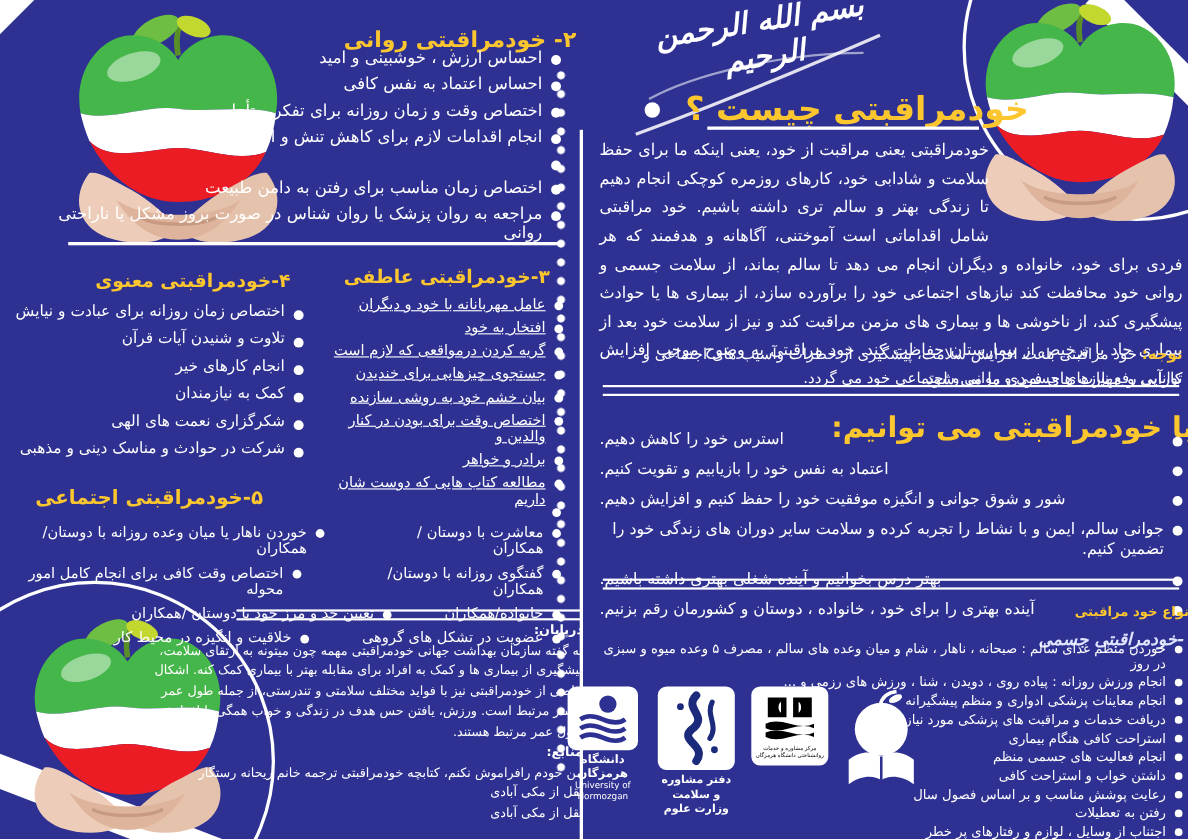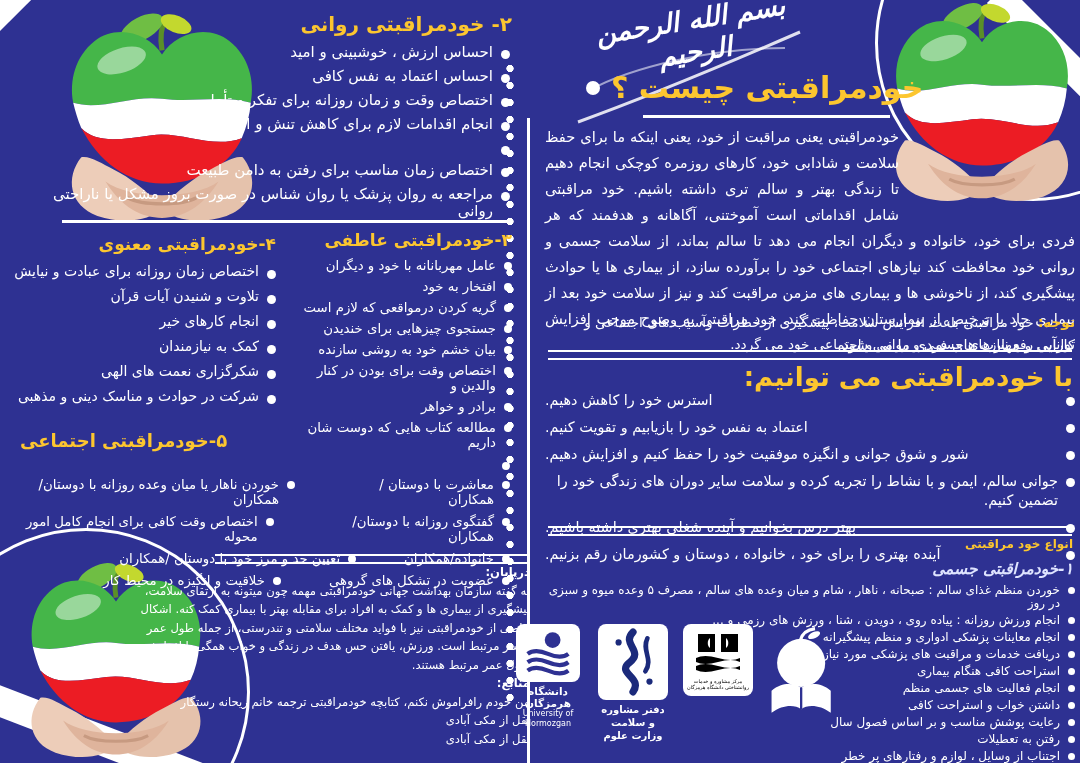--- a/index.html
+++ b/index.html
@@ -1,20 +1,20 @@
 <!DOCTYPE html>
 <html lang="fa"><head>
 <meta charset="utf-8">
 <style>
   html,body{margin:0;padding:0;}
   body{width:1080px;height:763px;background:#2e3192;font-family:"DejaVu Sans","Liberation Sans",sans-serif;}
   .poster{position:relative;width:1080px;height:763px;background:#2e3192;overflow:hidden;color:#fff;}
   .abs{position:absolute;}
   .rtl{direction:rtl;unicode-bidi:embed;}
-  h1,h2,h3{margin:0;padding:0;font-weight:bold;}
+  h1,h2,h3{margin:12px;padding:0;font-weight:bold;}
   .yellow{color:#fcc62f;}
   .hline{background:#fff;height:3px;}
   .dline{height:6px;border-top:2px solid #fff;border-bottom:2px solid #fff;}
   .li{display:flex;align-items:flex-start;gap:8px;}
   .b{flex:0 0 auto;width:9px;height:9px;border-radius:50%;background:#fff;margin-top:6px;}
   
   .bismillah{left:568px;top:4px;width:250px;transform:rotate(-9deg);font-style:italic;font-weight:bold;
              font-size:27px;text-align:center;line-height:1.2;}
   .intro-title{left:586px;top:70px;display:flex;align-items:center;gap:11px;}
   .intro-title .dot{width:14px;height:14px;border-radius:50%;background:#fff;}
@@ -36,21 +36,21 @@
   .phys-list .li{margin-bottom:4px;line-height:13px;}
   .phys-list .b{width:7px;height:7px;margin-top:3px;}
   
   .sec2-title{left:60px;top:12px;width:448px;font-size:20px;text-align:right;padding-left:4px;}
   .sec2-list{left:20px;top:44px;width:490px;font-size:15px;}
   .sec2-list .li{margin-bottom:7px;line-height:17px;}
   .sec2-line{left:62px;top:220px;width:448px;height:2.5px;background:#fff;}
   .sec3{left:282px;top:230px;width:230px;}
   .sec3 h2{font-size:17px;text-align:right;margin-bottom:8px;}
   .sec3 .list{font-size:13.3px;}
-  .sec3 .li{margin-bottom:6px;line-height:15px;}
+  .sec3 .li{margin-bottom:6px;line-height:15px;text-decoration:underline;}
   .sec3 .b{width:8px;height:8px;margin-top:4px;}
   .sec4{left:8px;top:234px;width:268px;}
   .sec4 h2{font-size:17px;text-align:right;padding-left:18px;margin-bottom:10px;}
   .sec4 .list{font-size:14px;}
   .sec4 .li{margin-bottom:10px;line-height:15px;}
   .sec5-title{left:20px;top:430px;width:490px;font-size:18px;text-align:left;}
   .sec5-rows{left:10px;top:458px;width:500px;font-size:13.3px;}
   .soc-row{display:flex;align-items:flex-start;gap:8px;margin-bottom:7px;line-height:15px;}
   .soc-row .b{width:8px;height:8px;margin-top:4px;}
   .soc-row .gap{margin-right:40px;}

